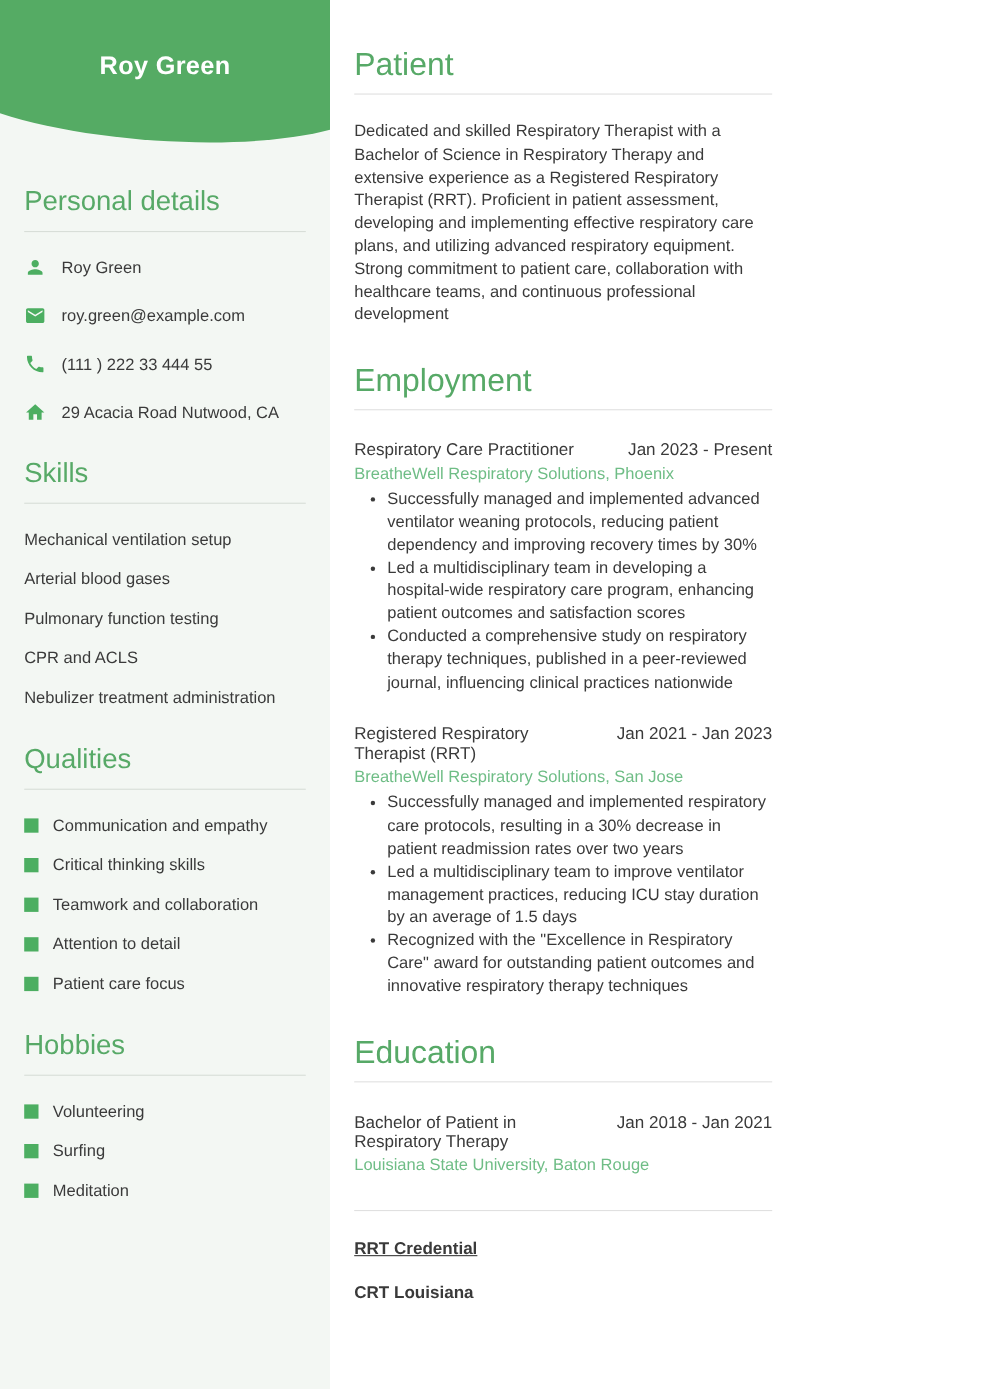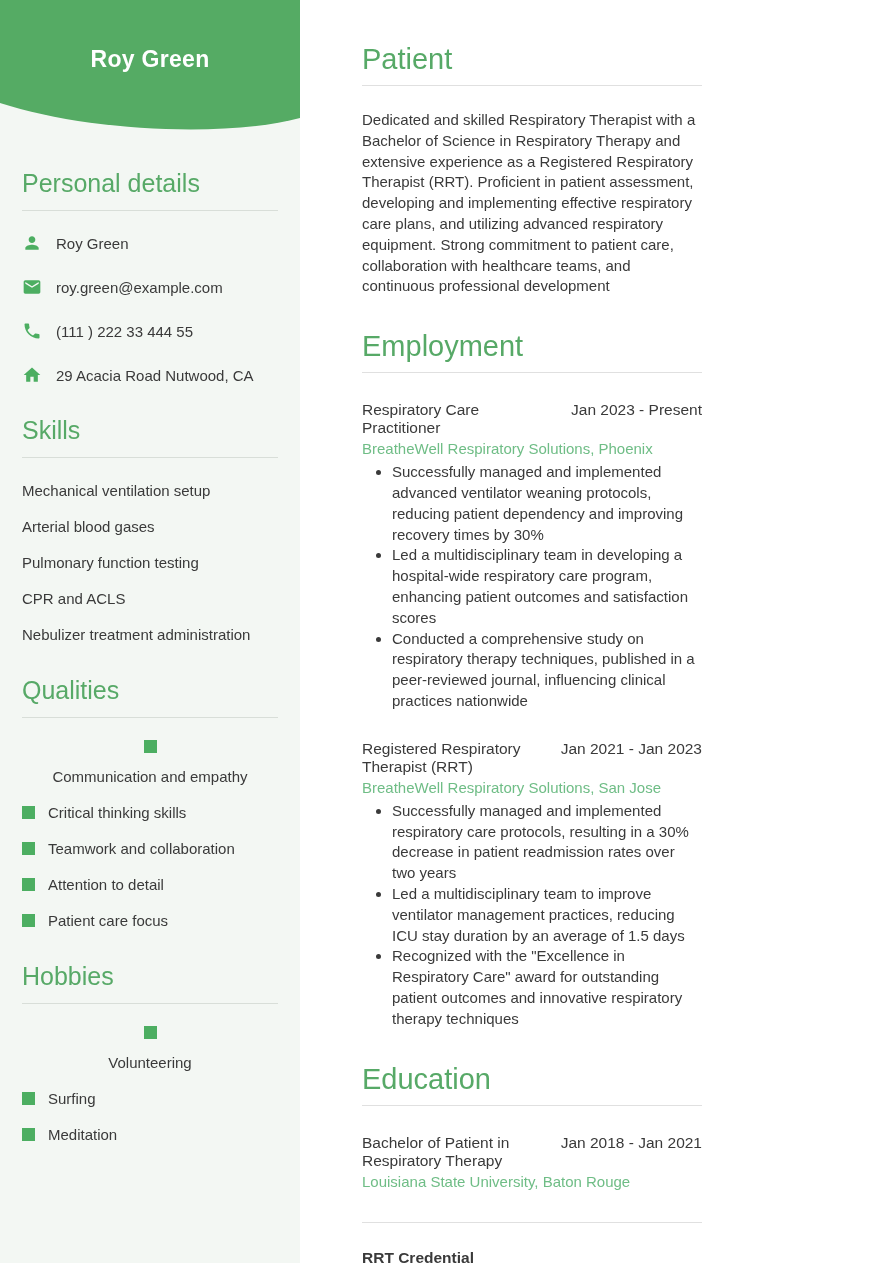--- a/index.html
+++ b/index.html
@@ -8,21 +8,21 @@
     --link-green:#6fbd86;
     --icon-green:#4cae61;
     --text:#3a3a3a;
     --sidebar-bg:#f3f7f3;
     --rule-side:#d8ded8;
     --rule-main:#e0e0e0;
   }
   *{box-sizing:border-box;}
   html,body{margin:0;padding:0;}
   body{font-family:"Liberation Sans",sans-serif;background:#fff;}
-  .page{position:relative;width:724px;height:1263px;background:#fff;overflow:hidden;padding-left:40px;}
+  .page{position:relative;width:724px;height:1263px;background:#fff;overflow:hidden;}
 
   
   .sidebar{position:absolute;left:0;top:0;width:300px;height:100%;background:var(--sidebar-bg);}
   .side-header{position:relative;height:138px;}
   .side-header svg{position:absolute;left:0;top:0;width:100%;height:100%;display:block;}
   .side-header path{fill:var(--banner-green);}
   .side-name{position:absolute;top:46px;left:0;width:100%;text-align:center;
     color:#fff;font-size:23px;font-weight:bold;letter-spacing:.3px;}
   .side-section{padding:0 22px;margin-top:30px;}
   .side-h{font-size:25px;line-height:30px;color:var(--heading-green);font-weight:400;margin:0 0 12px;}
@@ -30,21 +30,21 @@
   .pd-row{display:flex;align-items:center;gap:14px;margin-top:24px;}
   .pd-row:first-of-type{margin-top:22px;}
   .pd-icon{width:20px;height:20px;flex:0 0 20px;}
   .pd-icon svg{width:20px;height:20px;display:block;fill:var(--icon-green);}
   .pd-text{font-size:15px;color:var(--text);}
   .plain-list,.sq-list{list-style:none;margin:0;padding:0;}
   .plain-list li{font-size:15px;line-height:21px;color:var(--text);margin-top:15px;}
   .plain-list li:first-child{margin-top:22px;}
   .sq-list li{display:flex;align-items:center;gap:13px;font-size:15px;line-height:21px;
     color:var(--text);margin-top:15px;}
-  .sq-list li:first-child{margin-top:22px;flex-direction:column;}
+  .sq-list li:first-child{margin-top:22px;}
   .sq{width:13px;height:13px;background:var(--icon-green);flex:0 0 13px;}
 
   
   .main{margin-left:300px;padding:42px 22px 0;}
   .main-h{font-size:29px;line-height:34px;color:var(--heading-green);font-weight:400;margin:0;}
   .main-rule{border:0;border-top:1px solid var(--rule-main);margin:9px 0 0;}
   .profile-text{font-size:15px;line-height:20.8px;color:var(--text);margin:24px 0 0;}
   .section{margin-top:32px;}
   .job{margin-top:28px;}
   .entry-head{display:flex;justify-content:space-between;align-items:baseline;

